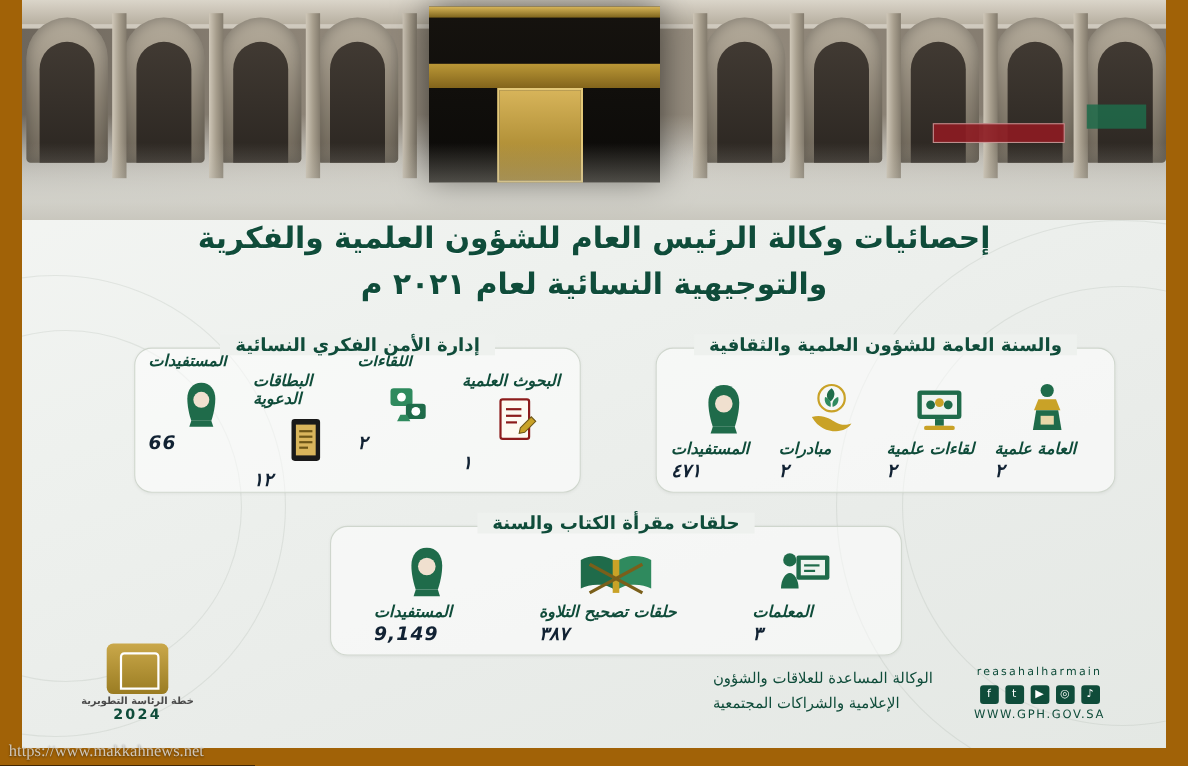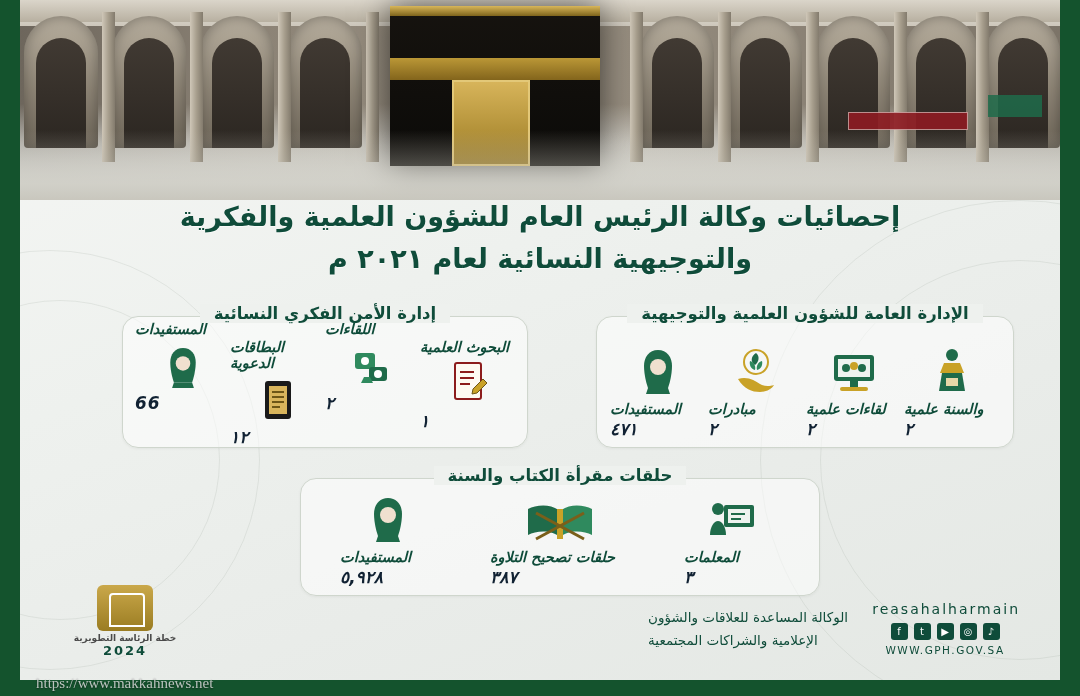--- a/index.html
+++ b/index.html
@@ -5,21 +5,21 @@
   * { box-sizing: border-box; }
   html, body {
     margin: 0; padding: 0;
     width: 1080px; height: 696px;
     background: #000;
     font-family: "DejaVu Sans", "Liberation Sans", sans-serif;
   }
   #stage {
     position: relative;
     width: 1080px; height: 696px;
-    background: #14532d;
+    background: #a16207;
     overflow: hidden;
   }
 
   
   .poster {
     position: absolute;
     left: 20px; top: 0px;
     width: 1040px; height: 680px;
     background: linear-gradient(160deg,#f6f7f5 0%, #eef1ee 40%, #e9ece9 70%, #e4e8e4 100%);
     overflow: hidden;
@@ -150,21 +150,21 @@
   #panel-sec .item .lbl { margin:0 0 2px; }
   #panel-sec .item.low { margin-top:18px; }
 
   
   .footer-text {
     position:absolute; right:212px; bottom:28px;
     text-align:left; color:#0f4c3a; font-size:13.5px;
     font-weight:normal; line-height:1.7;
   }
   .brandblock { position:absolute; right:40px; bottom:24px; text-align:center; width:150px;}
-  .brandname { color:#0f4c3a; font-size:14px; letter-spacing:2px;text-align:right; }
+  .brandname { color:#0f4c3a; font-size:10px; letter-spacing:2px; }
   .socials { margin:6px 0 4px; display:flex; flex-direction:row-reverse; gap:6px; justify-content:center;}
   .soc {
     width:17px; height:17px; border-radius:3px; background:#0f4c3a;
     color:#fff; font-size:10px; line-height:17px; text-align:center;
     font-family:"DejaVu Sans", sans-serif;
   }
   .brandurl { color:#0f4c3a; font-size:10.5px; letter-spacing:1.5px; }
 
   .logo2024 {
     position:absolute; left:40px; bottom:22px; width:130px; text-align:center;
@@ -180,21 +180,20 @@
   }
   .logo-cap { font-size:9px; color:#4a4a4a; margin-top:2px;font-weight:bold; }
   .logo-year { font-size:13px; color:#0f4c3a; font-weight:bold; letter-spacing:2px; }
 
   
   .url-wm {
     position:absolute; left:8px; bottom:4px;
     color:#d8d8d8; font-size:15px; opacity:.85;
     font-family:"Liberation Serif", serif;
     text-shadow:0 1px 2px rgba(0,0,0,.6);
-    margin-left:28px;
   }
 
   svg { display:block; }
 </style>
 </head>
 <body>
 
 <div id="stage">
   <div class="poster">
 
@@ -236,21 +235,21 @@
       <div class="crowd"></div>
     </div>
 
     <div class="headline">
       <div>إحصائيات وكالة الرئيس العام للشؤون العلمية والفكرية</div>
       <div>والتوجيهية النسائية لعام ٢٠٢١ م</div>
     </div>
 
     <div class="panel" id="panel-sci">
       <div class="panel-title">
-        <span>الإدارة العامة للشؤون العلمية والتوجيهية</span>
+        <span>والسنة العامة للشؤون العلمية والثقافية</span>
       </div>
       <div class="items">
         <div class="item">
           <div class="ico">
             <svg width="44" height="50" viewBox="0 0 44 50">
               <path d="M22 3c-9 0-14 7-14 16 0 11 4 22 4 22h20s4-11 4-22c0-9-5-16-14-16z" fill="#1f6b4a"></path>
               <circle cx="22" cy="20" r="8" fill="#f0e0cf"></circle>
               <path d="M12 41h20l2 6H10z" fill="#1f6b4a"></path>
             </svg>
           </div>
@@ -287,21 +286,21 @@
         </div>
         <div class="item">
           <div class="ico">
             <svg width="44" height="50" viewBox="0 0 44 50">
               <circle cx="22" cy="8" r="6" fill="#1f6b4a"></circle>
               <path d="M14 16h16l4 10H10z" fill="#c9a227"></path>
               <path d="M12 26h20l3 18H9z" fill="#1f6b4a"></path>
               <rect x="16" y="31" width="12" height="8" fill="#e7d7a8"></rect>
             </svg>
           </div>
-          <div class="lbl">والسنة علمية</div>
+          <div class="lbl">العامة علمية</div>
           <div class="val">٢</div>
         </div>
       </div>
     </div>
 
     <div class="panel" id="panel-sec">
       <div class="panel-title">
         <span>إدارة الأمن الفكري النسائية</span>
       </div>
       <div class="items">
@@ -366,21 +365,21 @@
       <div class="items">
         <div class="item">
           <div class="ico">
             <svg width="44" height="50" viewBox="0 0 44 50">
               <path d="M22 3c-9 0-14 7-14 16 0 11 4 22 4 22h20s4-11 4-22c0-9-5-16-14-16z" fill="#1f6b4a"></path>
               <circle cx="22" cy="20" r="8" fill="#f0e0cf"></circle>
               <path d="M12 41h20l2 6H10z" fill="#1f6b4a"></path>
             </svg>
           </div>
           <div class="lbl">المستفيدات</div>
-          <div class="val">٥,٩٢٨</div>
+          <div class="val">9,149</div>
         </div>
         <div class="item" style="width:140px">
           <div class="ico">
             <svg width="76" height="46" viewBox="0 0 76 46">
               <path d="M38 12C28 4 14 6 6 10v26c8-4 22-6 32 2V12z" fill="#1f6b4a"></path>
               <path d="M38 12c10-8 24-6 32-2v26c-8-4-22-6-32 2V12z" fill="#2f8a5e"></path>
               <rect x="35" y="10" width="6" height="30" fill="#c9a227"></rect>
               <path d="M14 40l48-26" stroke="#7a5f1a" stroke-width="3"></path>
               <path d="M62 40L14 14" stroke="#7a5f1a" stroke-width="3"></path>
             </svg>

